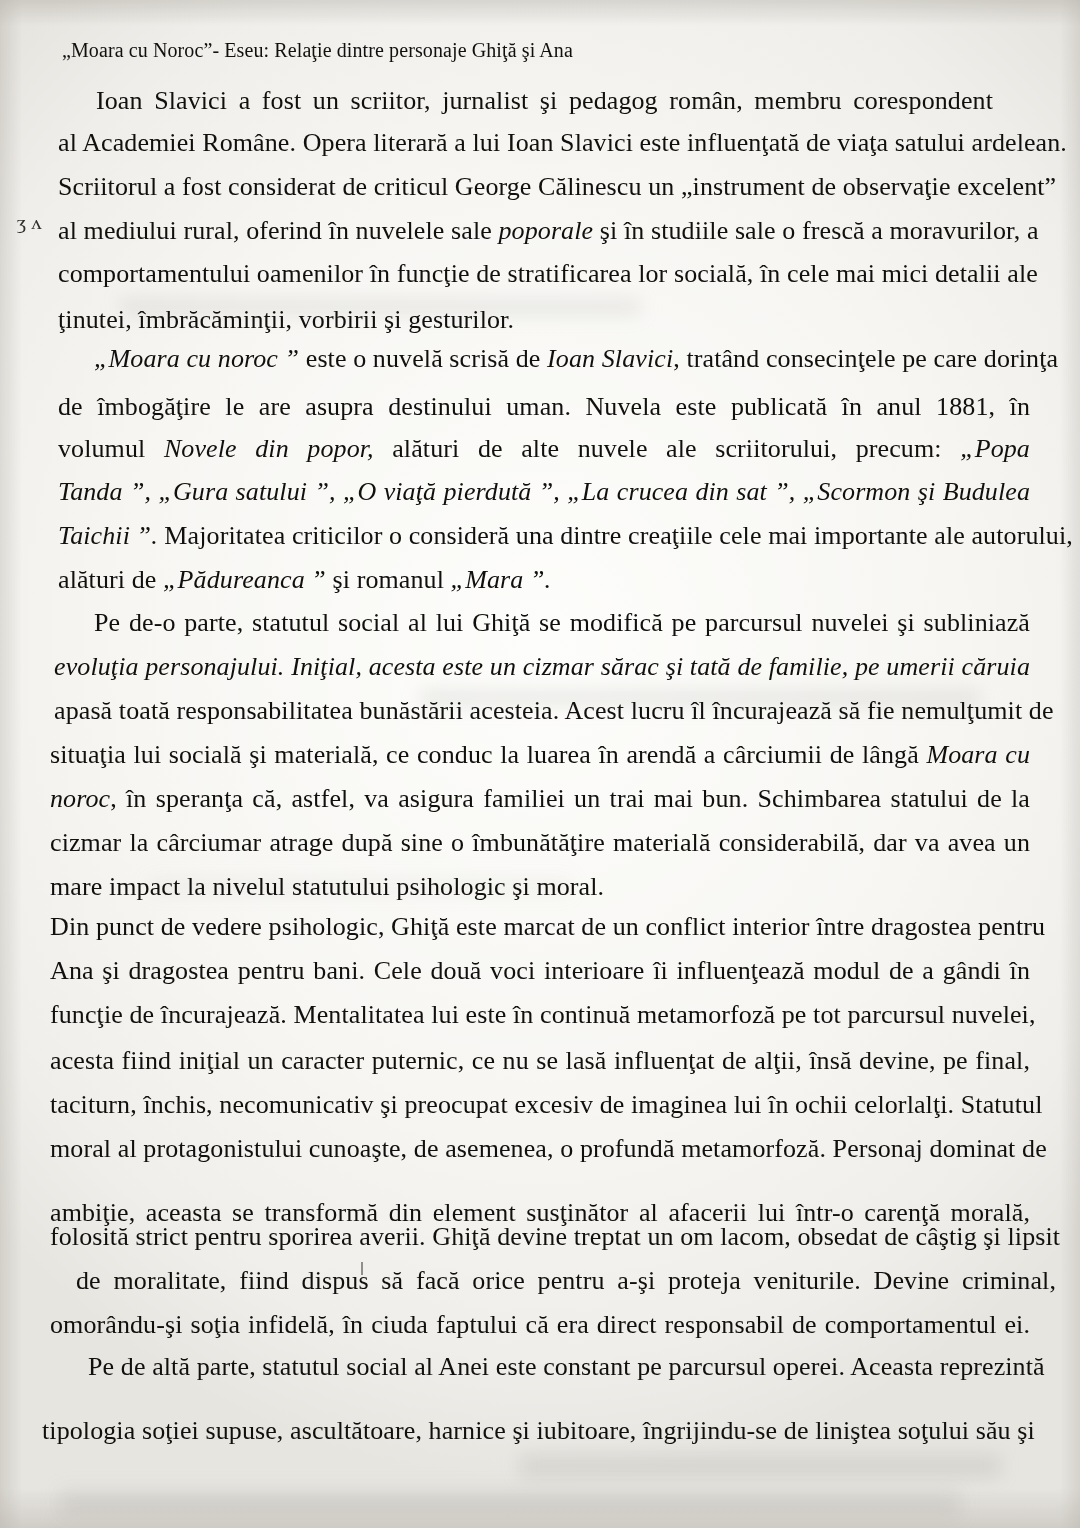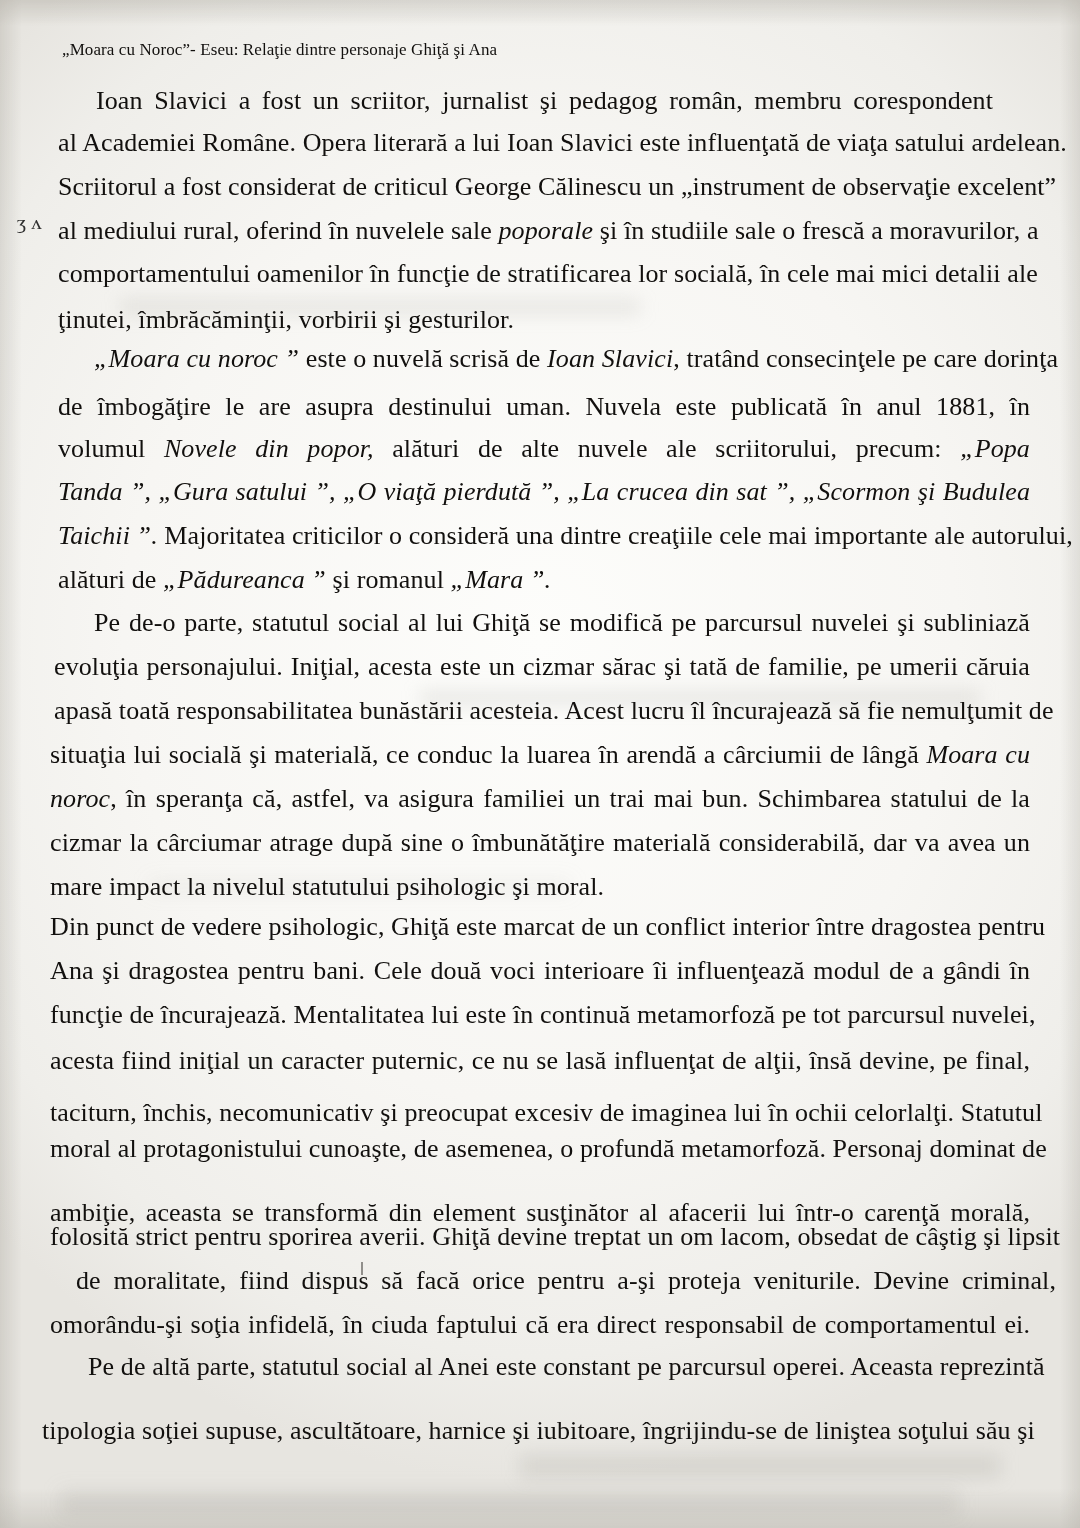--- a/index.html
+++ b/index.html
@@ -52,21 +52,21 @@
     top: 0;
     width: 1080px;
   }
 
   
   .doc-title {
     position: absolute;
     left: 62px;
     top: 36px;
     width: 930px;
-    font-size: 17px;
+    font-size: 20px;
     line-height: 28px;
     letter-spacing: 0.1px;
     white-space: nowrap;
   }
 
   
   .ln {
     position: absolute;
     font-size: 26px;
     line-height: 30px;
@@ -130,31 +130,31 @@
         <div class="ln" style="left: 58px; top: 216px; width: 972px;">al mediului rural, oferind în nuvelele sale <i>poporale</i> şi în studiile sale o frescă a moravurilor, a</div>
         <div class="ln" style="left: 58px; top: 259px; width: 972px;">comportamentului oamenilor în funcţie de stratificarea lor socială, în cele mai mici detalii ale</div>
         <div class="ln free" style="left: 58px; top: 305px; width: 430px;">ţinutei, îmbrăcăminţii, vorbirii şi gesturilor.</div>
         <div class="ln" style="left: 94px; top: 344px; width: 936px;"><i>„Moara cu noroc ”</i> este o nuvelă scrisă de <i>Ioan Slavici</i>, tratând consecinţele pe care dorinţa</div>
         <div class="ln" style="left: 58px; top: 392px; width: 972px;">de  îmbogăţire  le  are  asupra  destinului  uman.  Nuvela  este  publicată  în  anul  1881,  în</div>
         <div class="ln" style="left: 58px; top: 434px; width: 972px;">volumul <i>Novele   din   popor,</i> alături   de   alte   nuvele   ale   scriitorului,   precum: <i>„Popa</i></div>
         <div class="ln" style="left: 58px; top: 477px; width: 972px;"><i>Tanda ”,   „Gura satului ”, „O viaţă pierdută ”, „La  crucea  din  sat ”, „Scormon şi Budulea</i></div>
         <div class="ln" style="left: 58px; top: 521px; width: 972px;"><i>Taichii ”.</i> Majoritatea criticilor o consideră una dintre creaţiile cele mai importante ale autorului,</div>
         <div class="ln free" style="left: 58px; top: 565px; width: 470px;">alături de <i>„Pădureanca ”</i> şi romanul <i>„Mara ”.</i></div>
         <div class="ln" style="left: 94px; top: 608px; width: 936px;">Pe de-o parte, statutul social al lui Ghiţă se modifică pe parcursul nuvelei şi subliniază</div>
-        <div class="ln" style="left: 54px; top: 652px; width: 976px;">evoluţia personajului. Iniţial, acesta este un cizmar sărac şi tată de familie, pe umerii căruia</div>
+        <div class="ln" style="left: 54px; top: 652px; width: 976px; font-style: italic;">evoluţia personajului. Iniţial, acesta este un cizmar sărac şi tată de familie, pe umerii căruia</div>
         <div class="ln" style="left: 54px; top: 696px; width: 976px;">apasă toată responsabilitatea bunăstării acesteia. Acest lucru îl încurajează să fie nemulţumit de</div>
         <div class="ln" style="left: 50px; top: 740px; width: 980px;">situaţia lui socială şi materială, ce conduc la luarea în arendă a cârciumii de lângă <i>Moara cu</i></div>
         <div class="ln" style="left: 50px; top: 784px; width: 980px;"><i>noroc</i>, în speranţa că, astfel, va asigura familiei un trai mai bun. Schimbarea statului de la</div>
         <div class="ln" style="left: 50px; top: 828px; width: 980px;">cizmar la cârciumar atrage după sine o îmbunătăţire materială considerabilă, dar va avea un</div>
         <div class="ln free" style="left: 50px; top: 872px; width: 540px; text-align: right;">mare impact la nivelul statutului psihologic şi moral.</div>
         <div class="ln" style="left: 50px; top: 912px; width: 980px;">Din punct de vedere psihologic, Ghiţă este marcat de un conflict interior între dragostea pentru</div>
         <div class="ln" style="left: 50px; top: 956px; width: 980px;">Ana şi dragostea pentru bani. Cele două voci interioare îi influenţează modul de a gândi în</div>
         <div class="ln" style="left: 50px; top: 1000px; width: 980px;">funcţie de încurajează. Mentalitatea lui este în continuă metamorfoză pe tot parcursul nuvelei,</div>
         <div class="ln" style="left: 50px; top: 1046px; width: 980px;">acesta fiind iniţial un caracter puternic, ce nu se lasă influenţat de alţii, însă devine, pe final,</div>
-        <div class="ln" style="left: 50px; top: 1090px; width: 980px; margin-top: 8px;">taciturn, închis, necomunicativ şi preocupat excesiv de imaginea lui în ochii celorlalţi. Statutul</div>
+        <div class="ln" style="left: 50px; top: 1090px; width: 980px;">taciturn, închis, necomunicativ şi preocupat excesiv de imaginea lui în ochii celorlalţi. Statutul</div>
         <div class="ln" style="left: 50px; top: 1134px; width: 980px;">moral al protagonistului cunoaşte, de asemenea, o profundă metamorfoză. Personaj dominat de</div>
         <div class="ln" style="left: 50px; top: 1178px; width: 980px; margin-top: 20px;">ambiţie, aceasta se transformă din element susţinător al afacerii lui într-o carenţă morală,</div>
         <div class="ln" style="left: 50px; top: 1222px; width: 980px;">folosită strict pentru sporirea averii. Ghiţă devine treptat un om lacom, obsedat de câştig şi lipsit</div>
         <div class="ln" style="left: 50px; top: 1266px; width: 980px; margin-left: 26px;">de  moralitate,  fiind  dispus  să  facă  orice  pentru  a-şi  proteja  veniturile.  Devine  criminal,</div>
         <div class="ln" style="left: 50px; top: 1310px; width: 980px;">omorându-şi soţia infidelă, în ciuda faptului că era direct responsabil de comportamentul ei.</div>
         <div class="ln" style="left: 88px; top: 1352px; width: 942px;">Pe de altă parte,  statutul social al Anei este constant pe parcursul operei. Aceasta reprezintă</div>
         <div class="ln" style="left: 42px; top: 1398px; width: 988px; margin-top: 18px;">tipologia soţiei supuse, ascultătoare, harnice şi iubitoare, îngrijindu-se de liniştea soţului său şi</div>
       </div>
 
     <div class="tick-mark"></div>

